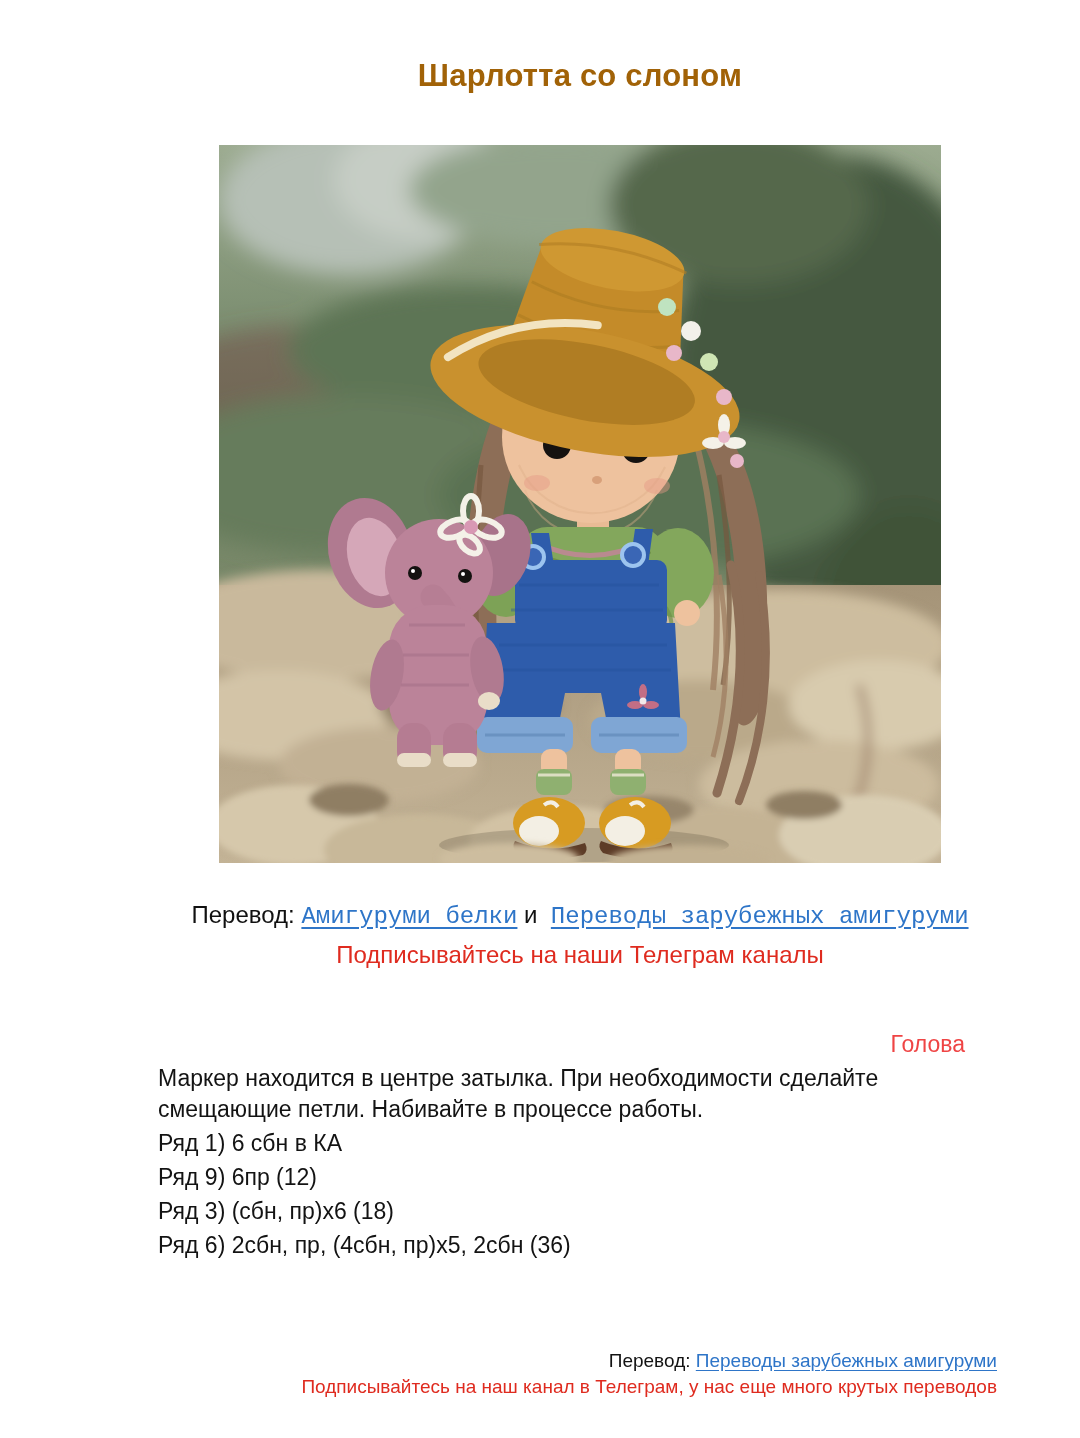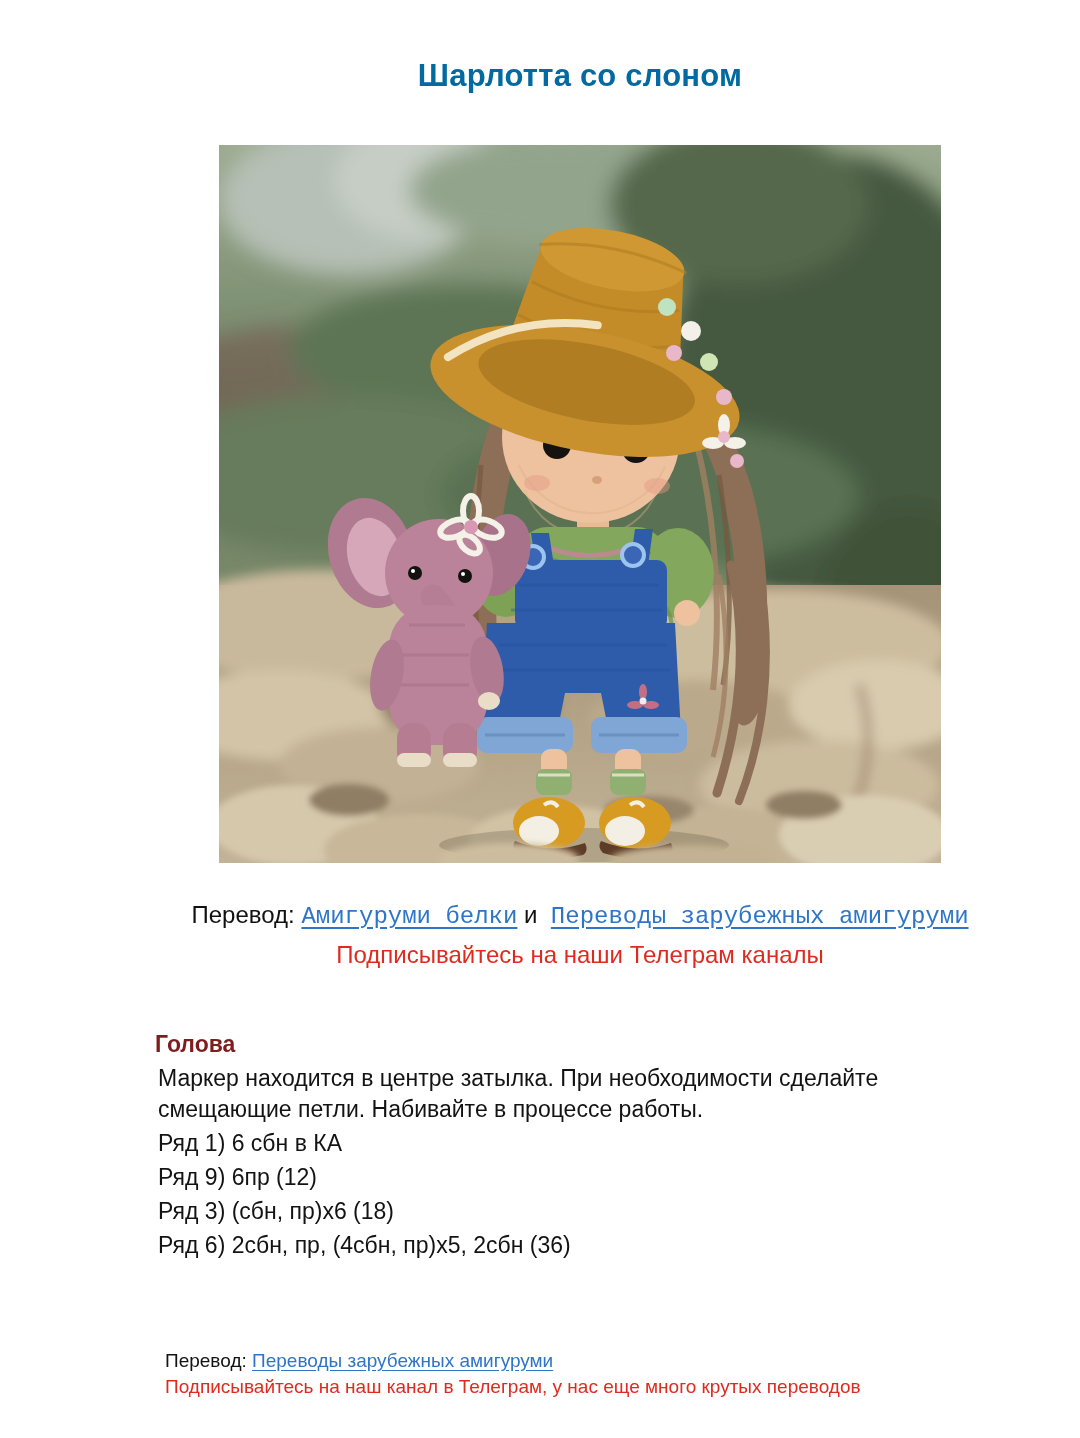--- a/index.html
+++ b/index.html
@@ -1,34 +1,34 @@
 <!DOCTYPE html>
 <html lang="ru" style="--link: #2e75c8; --red: #df2b1f;"><head>
 <meta charset="utf-8">
 <style>
   html,body{margin:0;padding:0;background:#ffffff;}
   body{
     width:1080px;height:1438px;position:relative;overflow:hidden;
     font-family:"Liberation Sans","DejaVu Sans",sans-serif;color:#111;
   }
   .title-wrap{position:absolute;left:115px;top:56px;width:930px;text-align:center;}
-  .title-wrap h1{margin:0;font-size:31px;line-height:40px;font-weight:bold;color:#0369a1;letter-spacing:0.2px;}
+  .title-wrap h1{margin:0;font-size:31px;line-height:40px;font-weight:bold;color:#a16207;letter-spacing:0.2px;}
 
   figure.photo{position:absolute;left:219px;top:145px;width:722px;height:718px;margin:0;}
   figure.photo svg{display:block;width:722px;height:718px;}
 
   .links{position:absolute;left:75px;top:896px;width:1010px;text-align:center;font-size:24px;line-height:38px;}
   .links a{color:var(--link,#2e75c8);text-decoration:underline;text-underline-offset:4px;font-family:Liberation Mono, monospace;}
   .links .red-line{color:var(--red,#df2b1f);}
 
   .pattern{position:absolute;left:155px;top:1029px;width:810px;font-size:23px;line-height:31px;color:#131313;}
-  .pattern h2{margin:0;font-size:23px;line-height:31px;font-weight:bold;color:#7f1d1d;}
+  .pattern h2{margin:0;font-size:23px;line-height:31px;font-weight:normal;color:#ef4444;text-align:right;}
   .pattern p{margin:3px;}
 
-  .doc-footer{position:absolute;left:165px;top:1348px;width:850px;font-size:19px;line-height:26px;color:#131313;}
+  .doc-footer{position:absolute;left:147px;top:1348px;width:850px;font-size:19px;line-height:26px;color:#131313;text-align:right;}
   .doc-footer a{color:var(--link,#2e75c8);text-decoration:underline;text-underline-offset:3px;}
   .doc-footer .red-line{color:var(--red,#df2b1f);}
 </style>
 </head>
 <body>
 
 <header class="title-wrap">
   <h1>Шарлотта со слоном</h1>
 </header>
 

